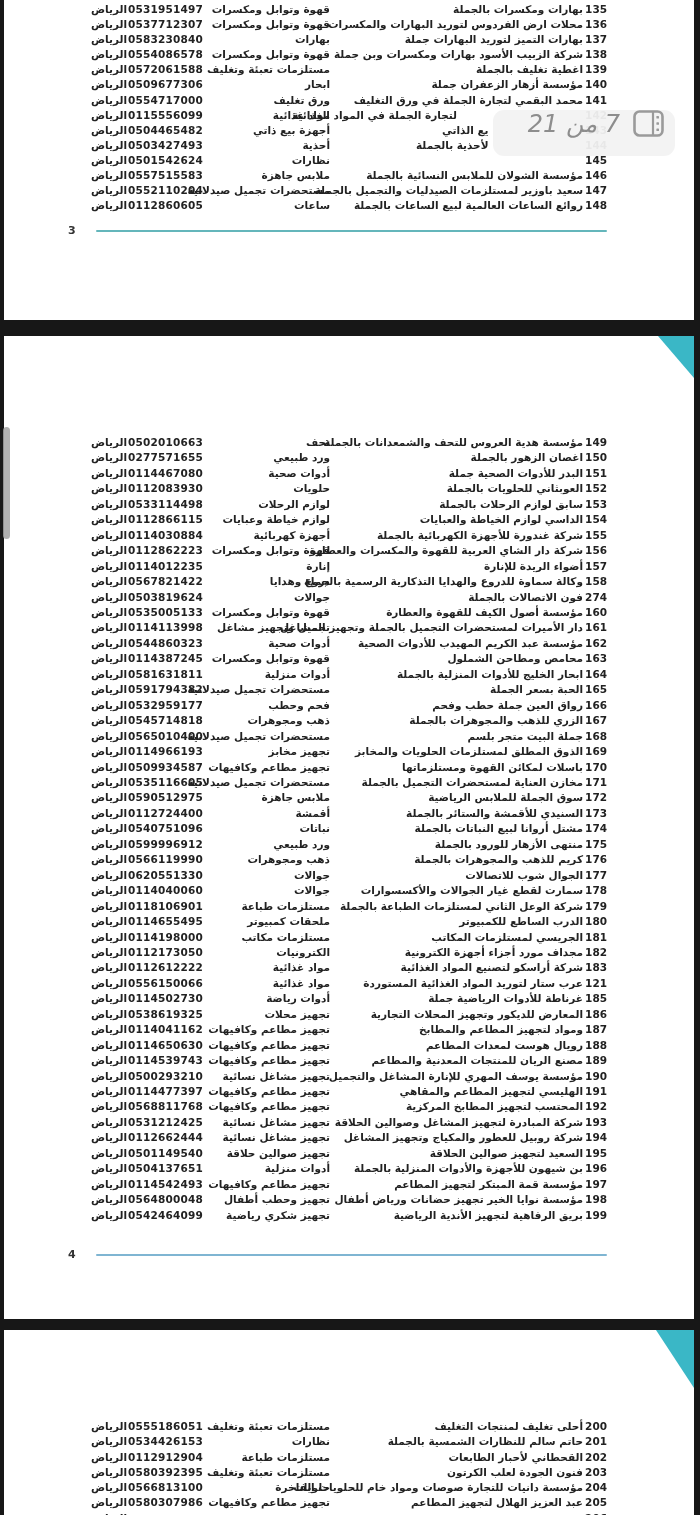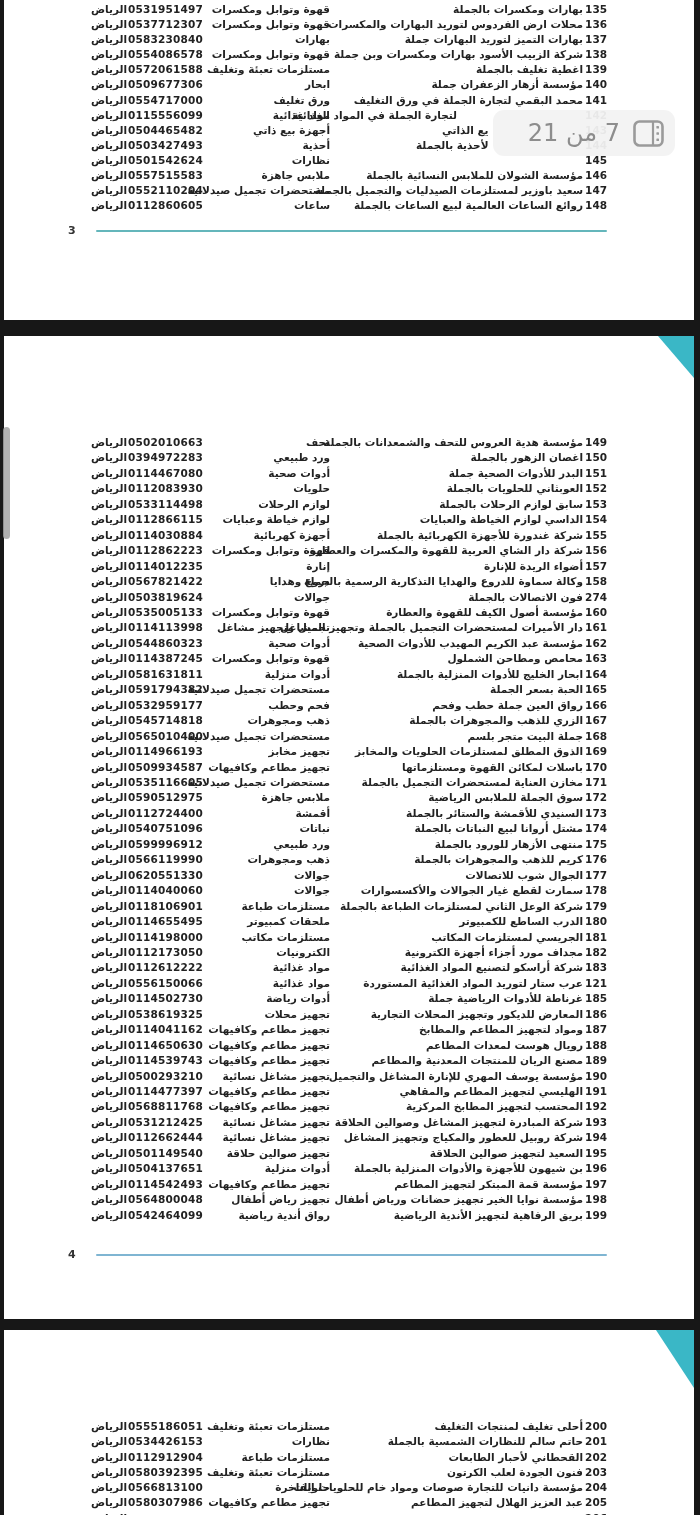--- a/index.html
+++ b/index.html
@@ -44,22 +44,23 @@
   #page4 .footer{top:918px;}
   .pnum{position:absolute;left:64px;top:-6px;font-size:11px;font-weight:bold;color:#333;}
   .pline{position:absolute;left:92px;right:87px;top:0;height:2px;border-radius:1px;}
   .pline.l3{background:var(--footer_line_p3,#64b6bb);}
   .pline.l4{background:var(--footer_line_p4,#7fb5d2);}
 
   
   .pill{
     position:absolute;left:493px;top:110px;width:182px;height:46px;
     background:var(--pill_bg,rgba(242,242,242,.95));border-radius:11px;
-    display:flex;align-items:center;direction:rtl;gap:13px;padding:0 11px;
+    display:flex;direction:rtl;gap:13px;padding:0 11px;
     box-sizing:border-box;
+    font-style:italic;
   }
   .pill-label{font-size:24px;color:var(--pill_text,#8d8d8d);direction:rtl;white-space:nowrap;}
 
   
   .scroll-thumb{position:absolute;left:3px;top:427px;width:7px;height:112px;
     background:var(--scrollbar,#a3a3a3);border-radius:4px;opacity:.85;}
 </style>
 </head>
 <body>
 
@@ -181,21 +182,21 @@
         <span class="c-num">149</span>
         <span class="c-name">مؤسسة هدية العروس للتحف والشمعدانات بالجملة</span>
         <span class="c-cat">تحف</span>
         <span class="c-phone">0502010663</span>
         <span class="c-city">الرياض</span>
       </div>
         <div class="row">
         <span class="c-num">150</span>
         <span class="c-name">اغصان الزهور بالجملة</span>
         <span class="c-cat">ورد طبيعي</span>
-        <span class="c-phone">0394972283</span>
+        <span class="c-phone">0277571655</span>
         <span class="c-city">الرياض</span>
       </div>
         <div class="row">
         <span class="c-num">151</span>
         <span class="c-name">البدر للأدوات الصحية جملة</span>
         <span class="c-cat">أدوات صحية</span>
         <span class="c-phone">0114467080</span>
         <span class="c-city">الرياض</span>
       </div>
         <div class="row">
@@ -516,28 +517,28 @@
         <div class="row">
         <span class="c-num">197</span>
         <span class="c-name">مؤسسة قمة المبتكر لتجهيز المطاعم</span>
         <span class="c-cat">تجهيز مطاعم وكافيهات</span>
         <span class="c-phone">0114542493</span>
         <span class="c-city">الرياض</span>
       </div>
         <div class="row">
         <span class="c-num">198</span>
         <span class="c-name">مؤسسة نوايا الخير تجهيز حضانات ورياض أطفال</span>
-        <span class="c-cat">تجهيز رياض أطفال</span>
+        <span class="c-cat">تجهيز وحطب أطفال</span>
         <span class="c-phone">0564800048</span>
         <span class="c-city">الرياض</span>
       </div>
         <div class="row">
         <span class="c-num">199</span>
         <span class="c-name">بريق الرفاهية لتجهيز الأندية الرياضية</span>
-        <span class="c-cat">رواق أندية رياضية</span>
+        <span class="c-cat">تجهيز شكري رياضية</span>
         <span class="c-phone">0542464099</span>
         <span class="c-city">الرياض</span>
       </div>
       </div>
     <div class="footer">
       <span class="pnum">4</span>
       <div class="pline l4"></div>
     </div>
   </section>
 

